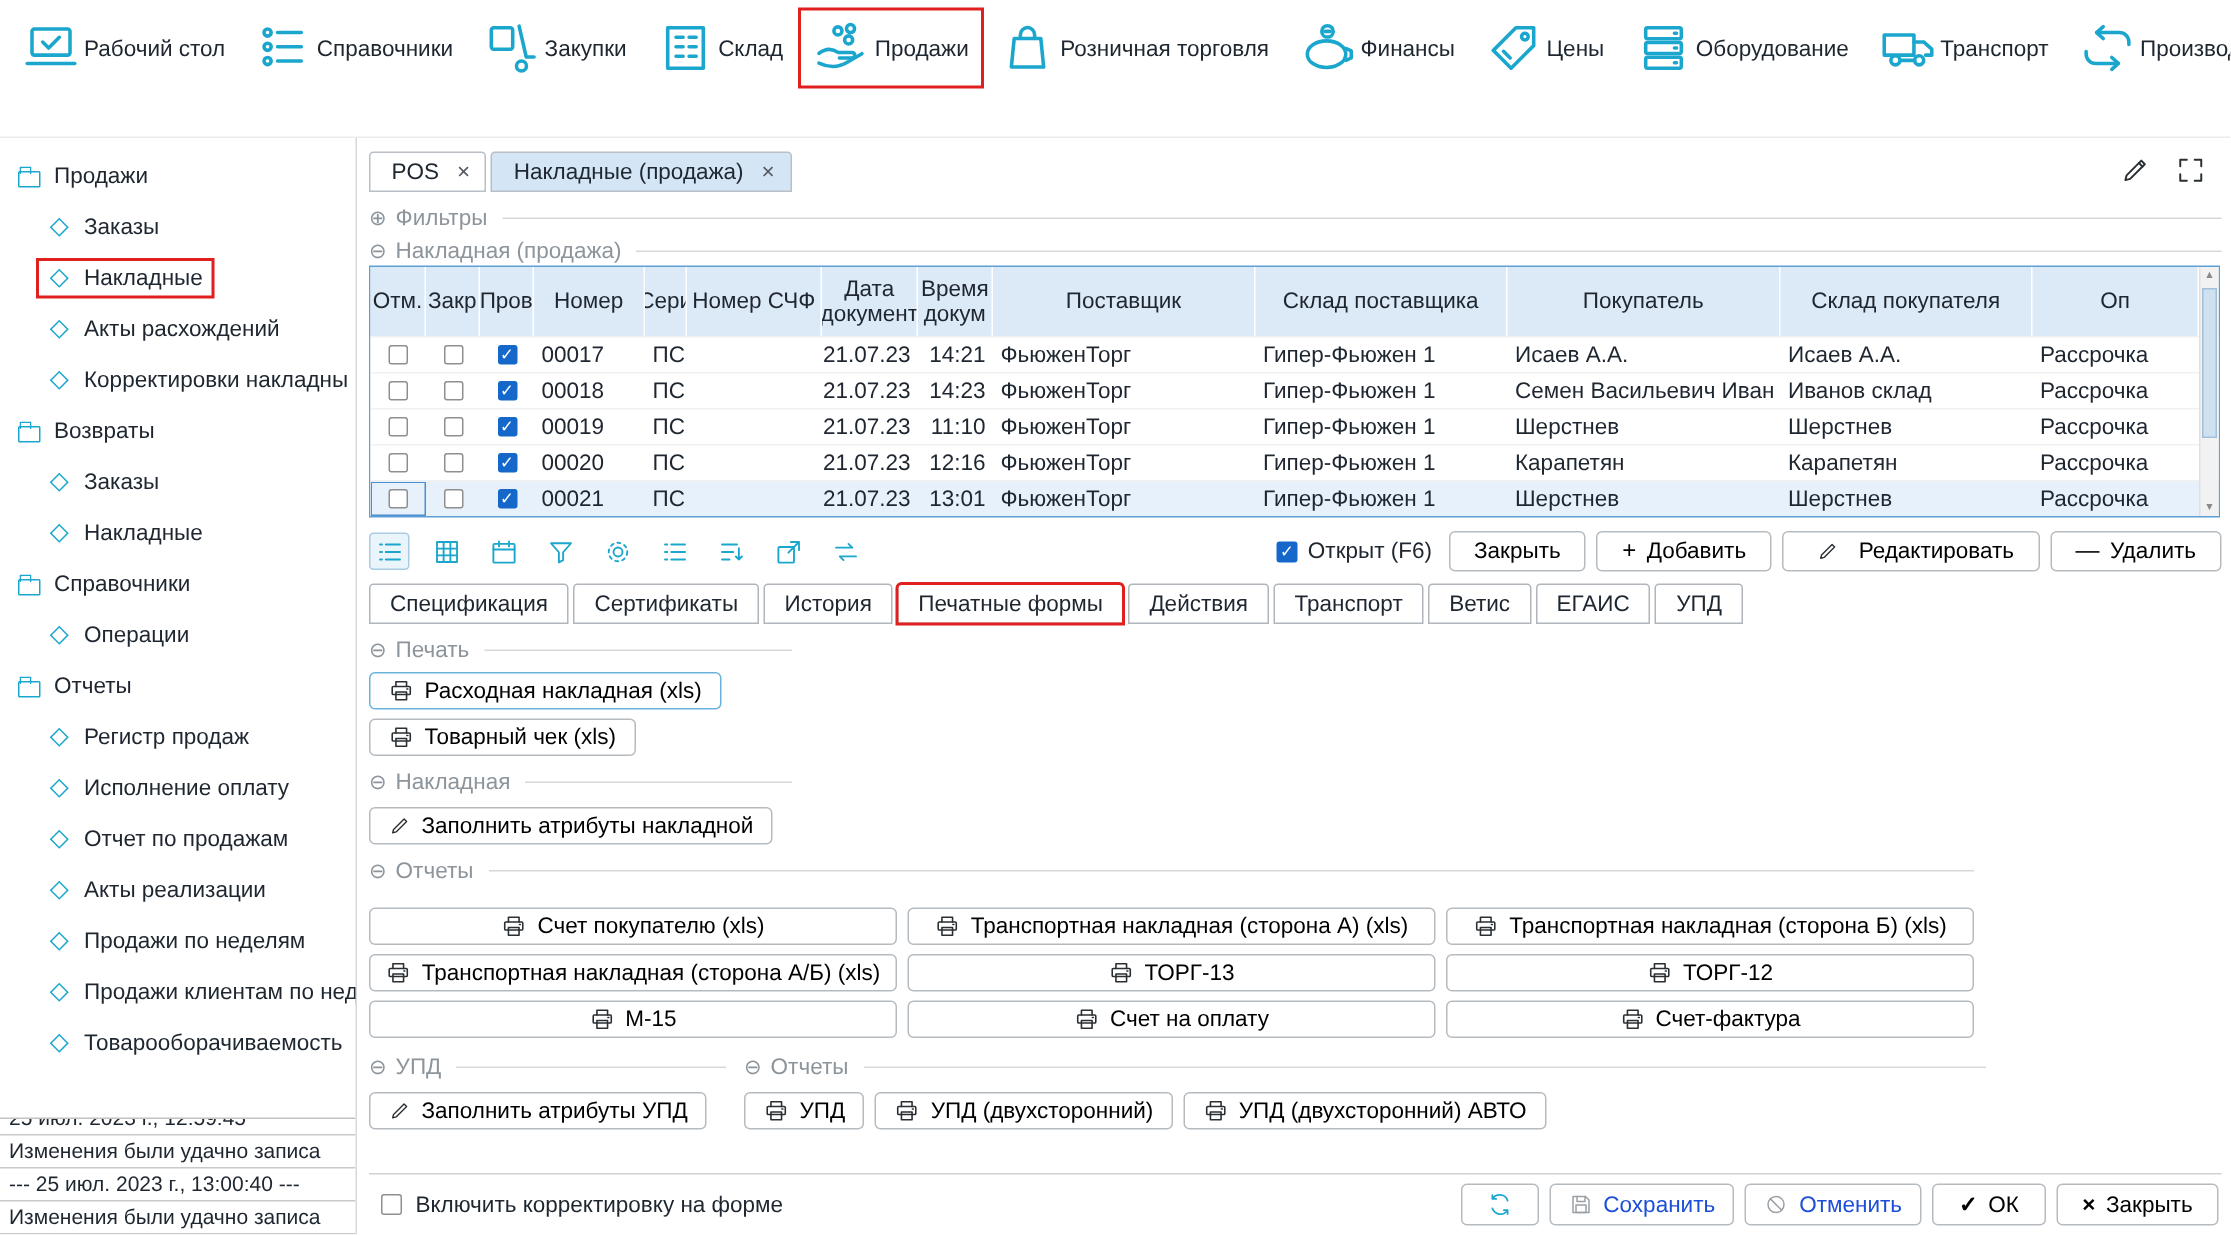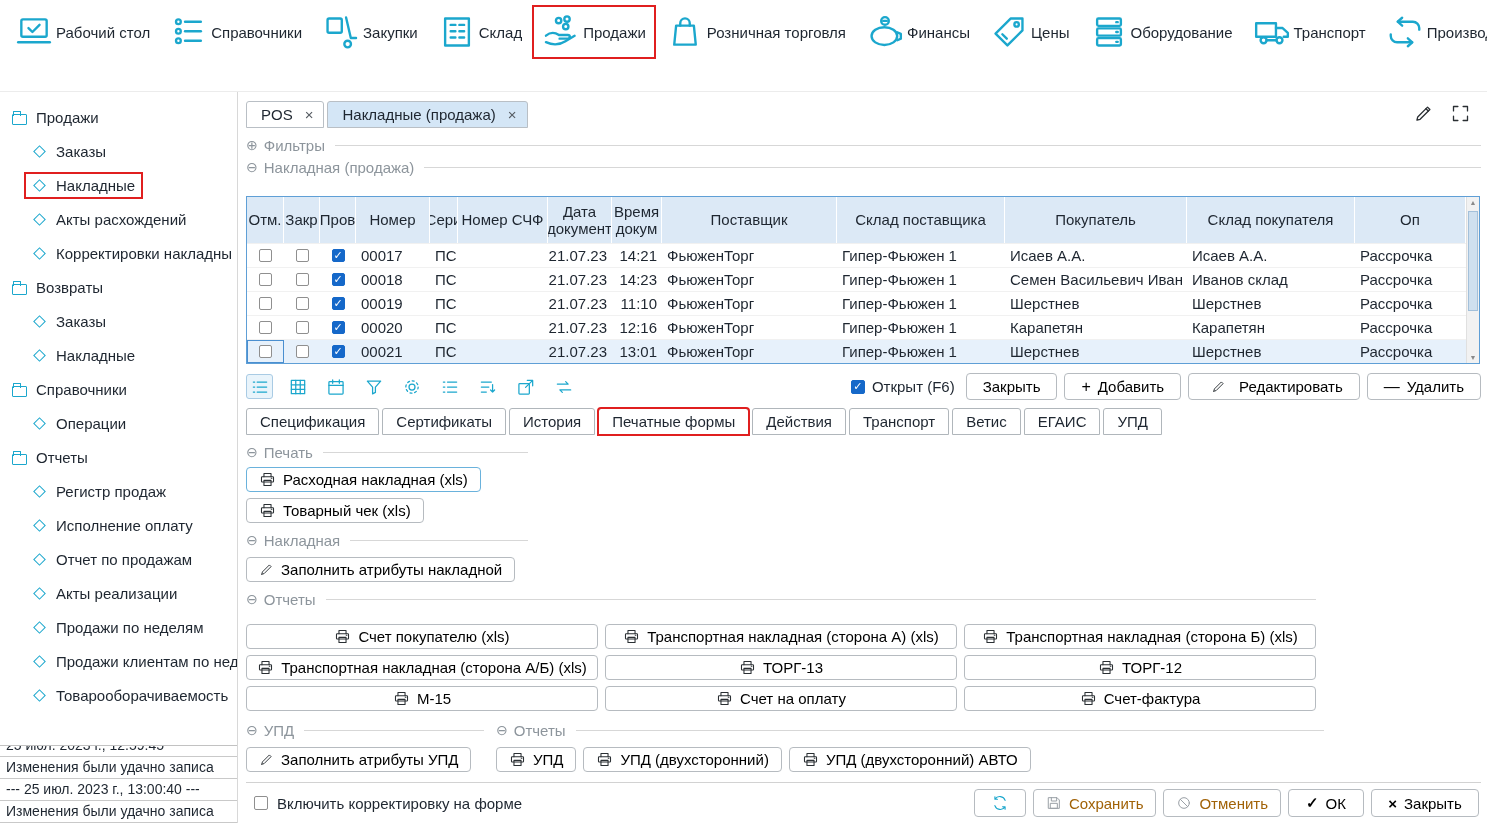--- a/index.html
+++ b/index.html
@@ -51,21 +51,21 @@
 .tab-close{color:#555b61;cursor:pointer}
 .dt-actions{margin-left:auto;display:flex;gap:16px;align-items:center;color:#3a4147;padding:0 10px 4px 0}
 .dt-actions .icon{cursor:pointer}
 
 
 .sec{display:flex;align-items:center;gap:6px;color:#8d959c;margin-top:8px;height:18px}
 .sec .sym{font-size:14px;cursor:pointer;line-height:1}
 .sec-line{flex:1;border-top:1px solid #d7d7d7;margin-left:4px}
 
 
-.grid{margin-top:20px;border:1px solid #5f9fd6;position:relative;margin-right:1px;background:#fff}
+.grid{margin-top:1px;border:1px solid #5f9fd6;position:relative;margin-right:1px;background:#fff}
 .ghead{display:flex;background:#dce9f6;height:46px;padding-right:13px}
 .hcell{display:flex;align-items:center;justify-content:center;text-align:center;
   border-right:1px solid #fff;overflow:hidden;line-height:1.15;padding:0 2px;flex:none;cursor:pointer}
 .grow{display:flex;height:24px;border-top:1px solid #f1f1f1;background:#fff;cursor:pointer;padding-right:13px}
 .grow.selected{background:#e7f1fb}
 .grow.selected .cell:first-child{box-shadow:inset 0 0 0 1px #4a8fd0}
 .cell{display:flex;align-items:center;overflow:hidden;white-space:nowrap;padding:0 5px;flex:none}
 .cell.ctr{justify-content:center}
 .cell.rt{justify-content:flex-end}
 .w0{width:37px}.w1{width:36px}.w2{width:36px}.w3{width:74px}.w4{width:28px}.w5{width:90px}
@@ -95,21 +95,21 @@
 
 .subtabs{display:flex;gap:3px;margin-top:8px;align-items:center}
 .subtab{height:27px;display:flex;align-items:center;padding:0 13px;border:1px solid #b0b6bb;
   border-radius:3px 3px 0 0;background:#fff;cursor:pointer;white-space:nowrap}
 .subtab.active{outline:2px solid #e01f1f;outline-offset:-1px}
 
 
 .fbtn{display:inline-flex;align-items:center;gap:7px;height:25px;padding:0 12px;border:1px solid #b6bbc0;
   border-radius:4px;background:#fff;font-size:15px;cursor:pointer;white-space:nowrap}
 .fbtn.primary{border-color:#6ab2dc}
-.fbtn.disabled{color:#a16207}
+.fbtn.disabled{color:#1d4ed8}
 .stack .fbtn{display:flex;width:max-content;margin-top:6px}
 .print-group,.invoice-group{width:282px}
 .reports-group{width:1070px}
 .rgrid{display:flex;flex-wrap:wrap;gap:6px 7px;margin-top:16px}
 .rbtn{width:352px;justify-content:center}
 .upd-row{display:flex;gap:12px;margin-top:2px}
 .upd-group{width:238px}
 .upd-reports{width:828px}
 .upd-btns{display:flex;gap:7px;margin-top:8px}
 .group-btn-row{margin-top:8px}

